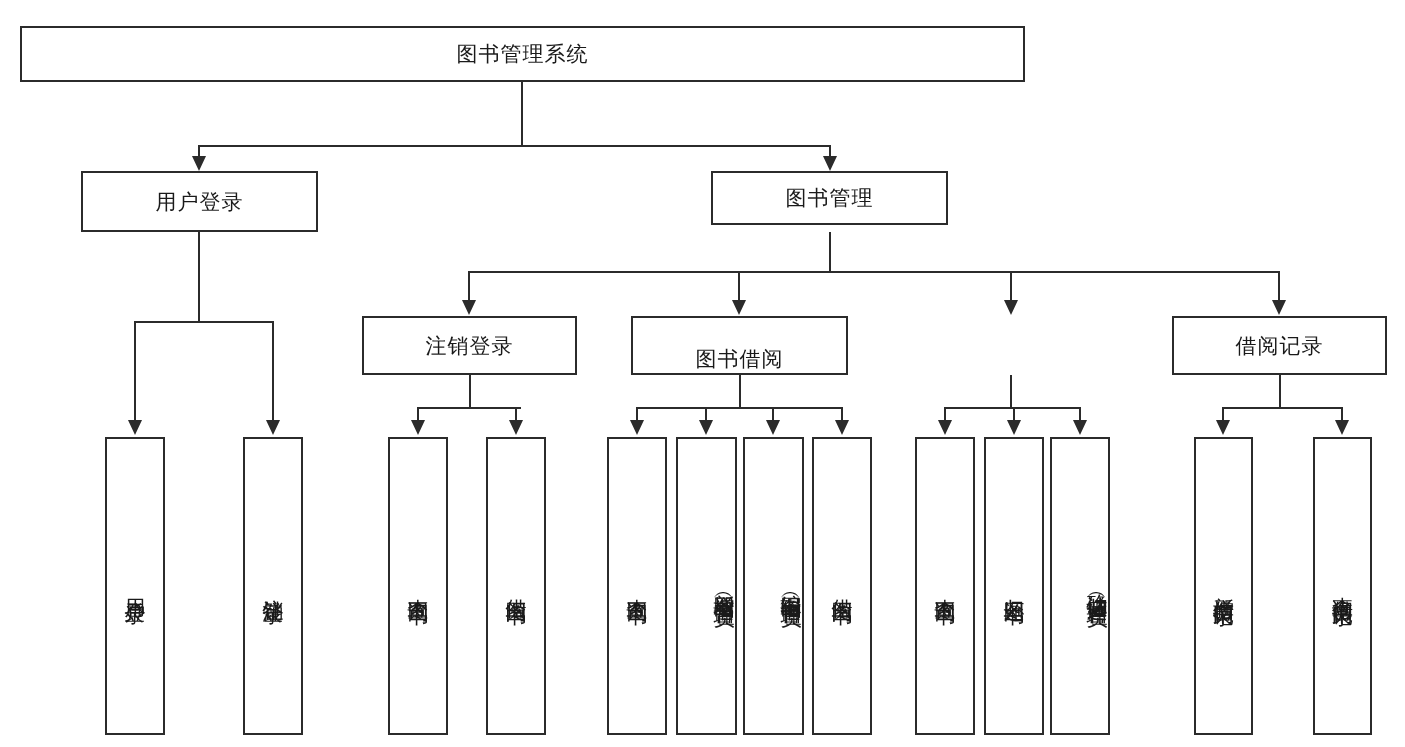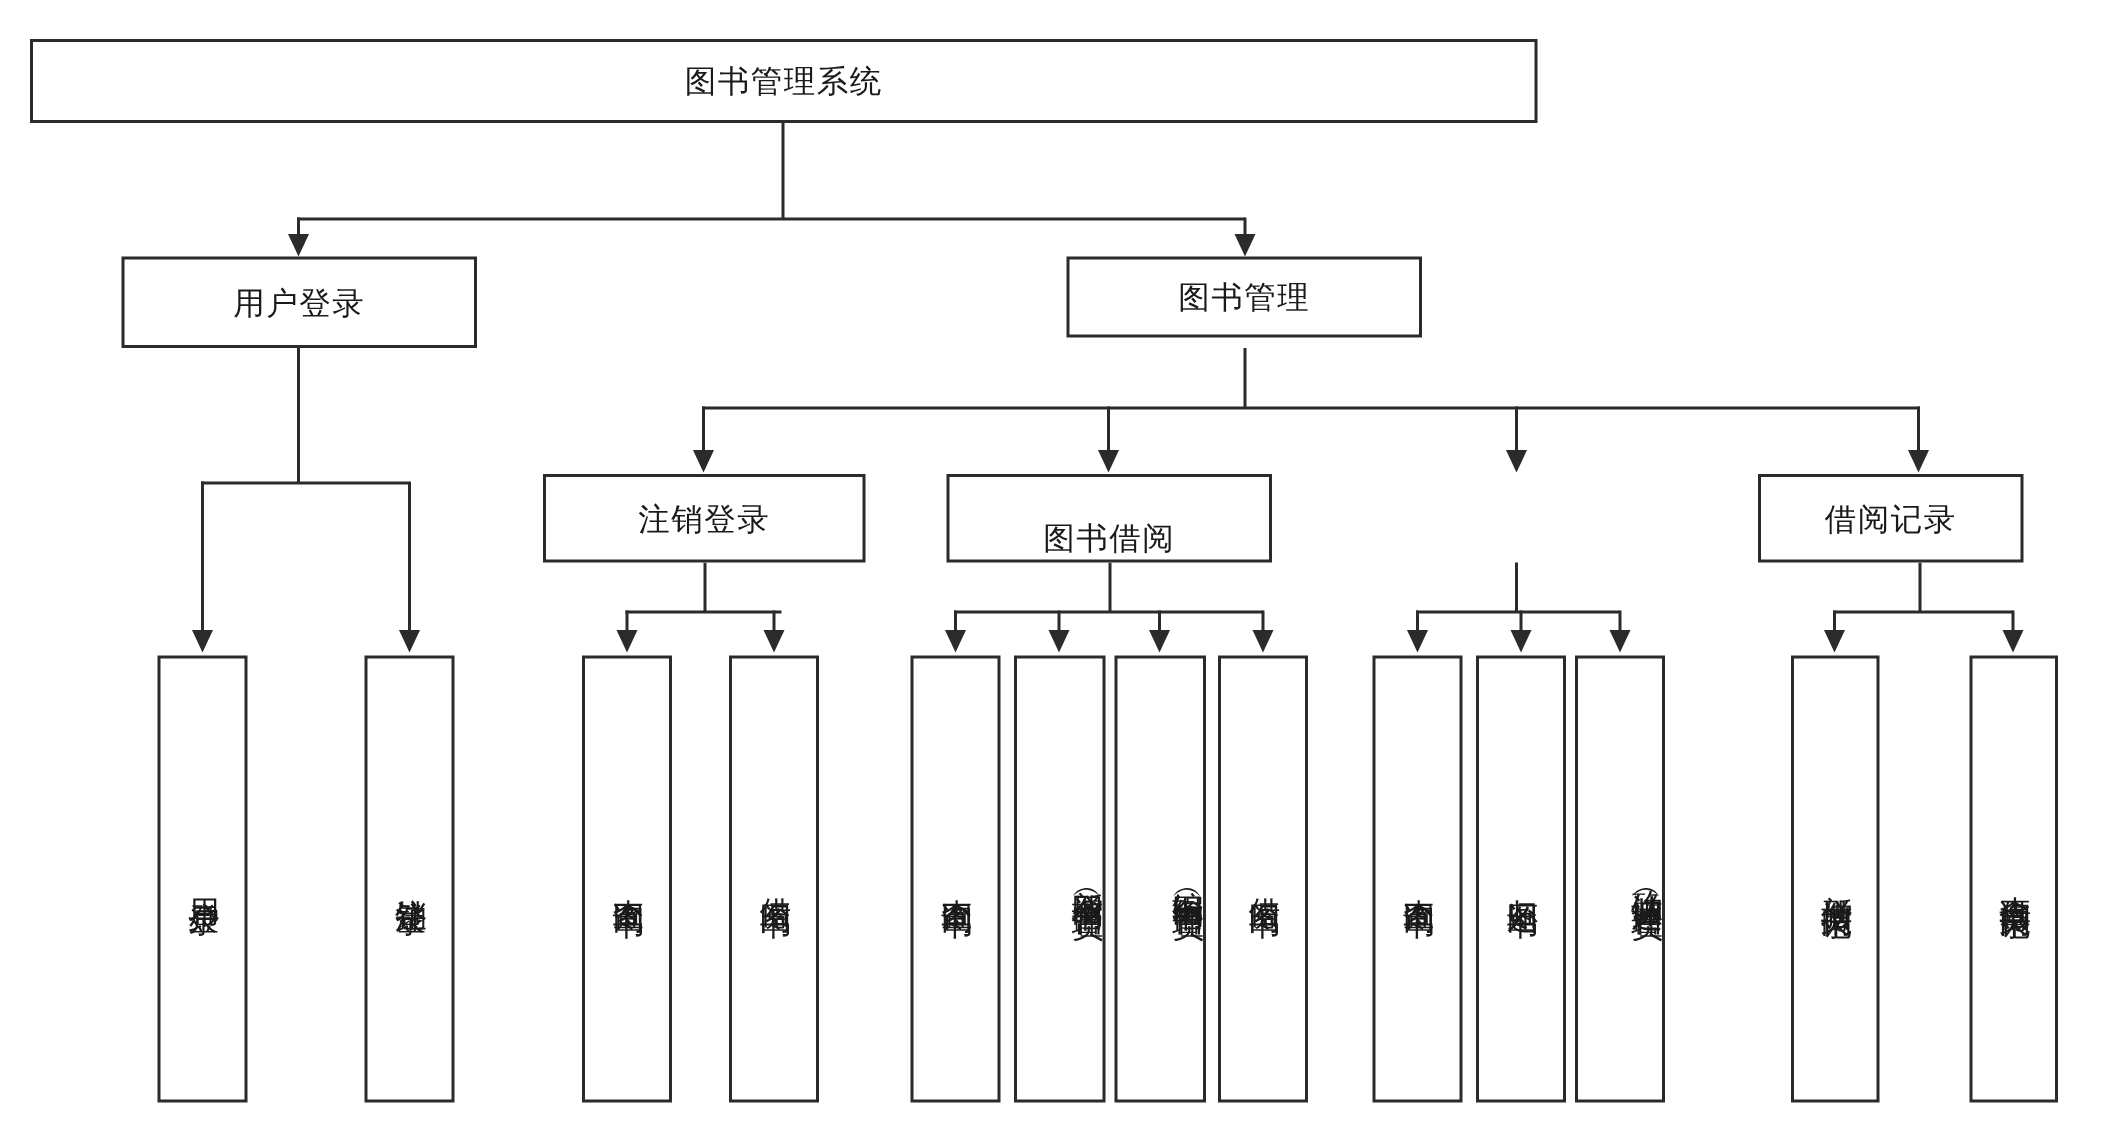--- a/index.html
+++ b/index.html
@@ -144,21 +144,21 @@
 
   <div class="node node-h" style="left:362px; top:316px; width:215px; height:59px;">
     <span>注销登录</span>
   </div>
 
   <div class="node node-h" style="left:631px; top:316px; width:217px; height:59px;align-items:flex-end;">
     <span>图书借阅</span>
   </div>
 
 
-  <div class="node node-h" style="left:1172px; top:316px; width:177px; height:59px;justify-content:center;">
+  <div class="node node-h" style="left:1172px; top:316px; width:215px; height:59px;justify-content:center;">
     <span>借阅记录</span>
   </div>
 
   <div class="node node-v" style="left:105px; top:437px; width:60px; height:298px; align-items:center;">
     <span>用户登录</span>
   </div>
 
   <div class="node node-v" style="left:243px; top:437px; width:60px; height:298px; align-items:center;">
     <span>注销登录</span>
   </div>

